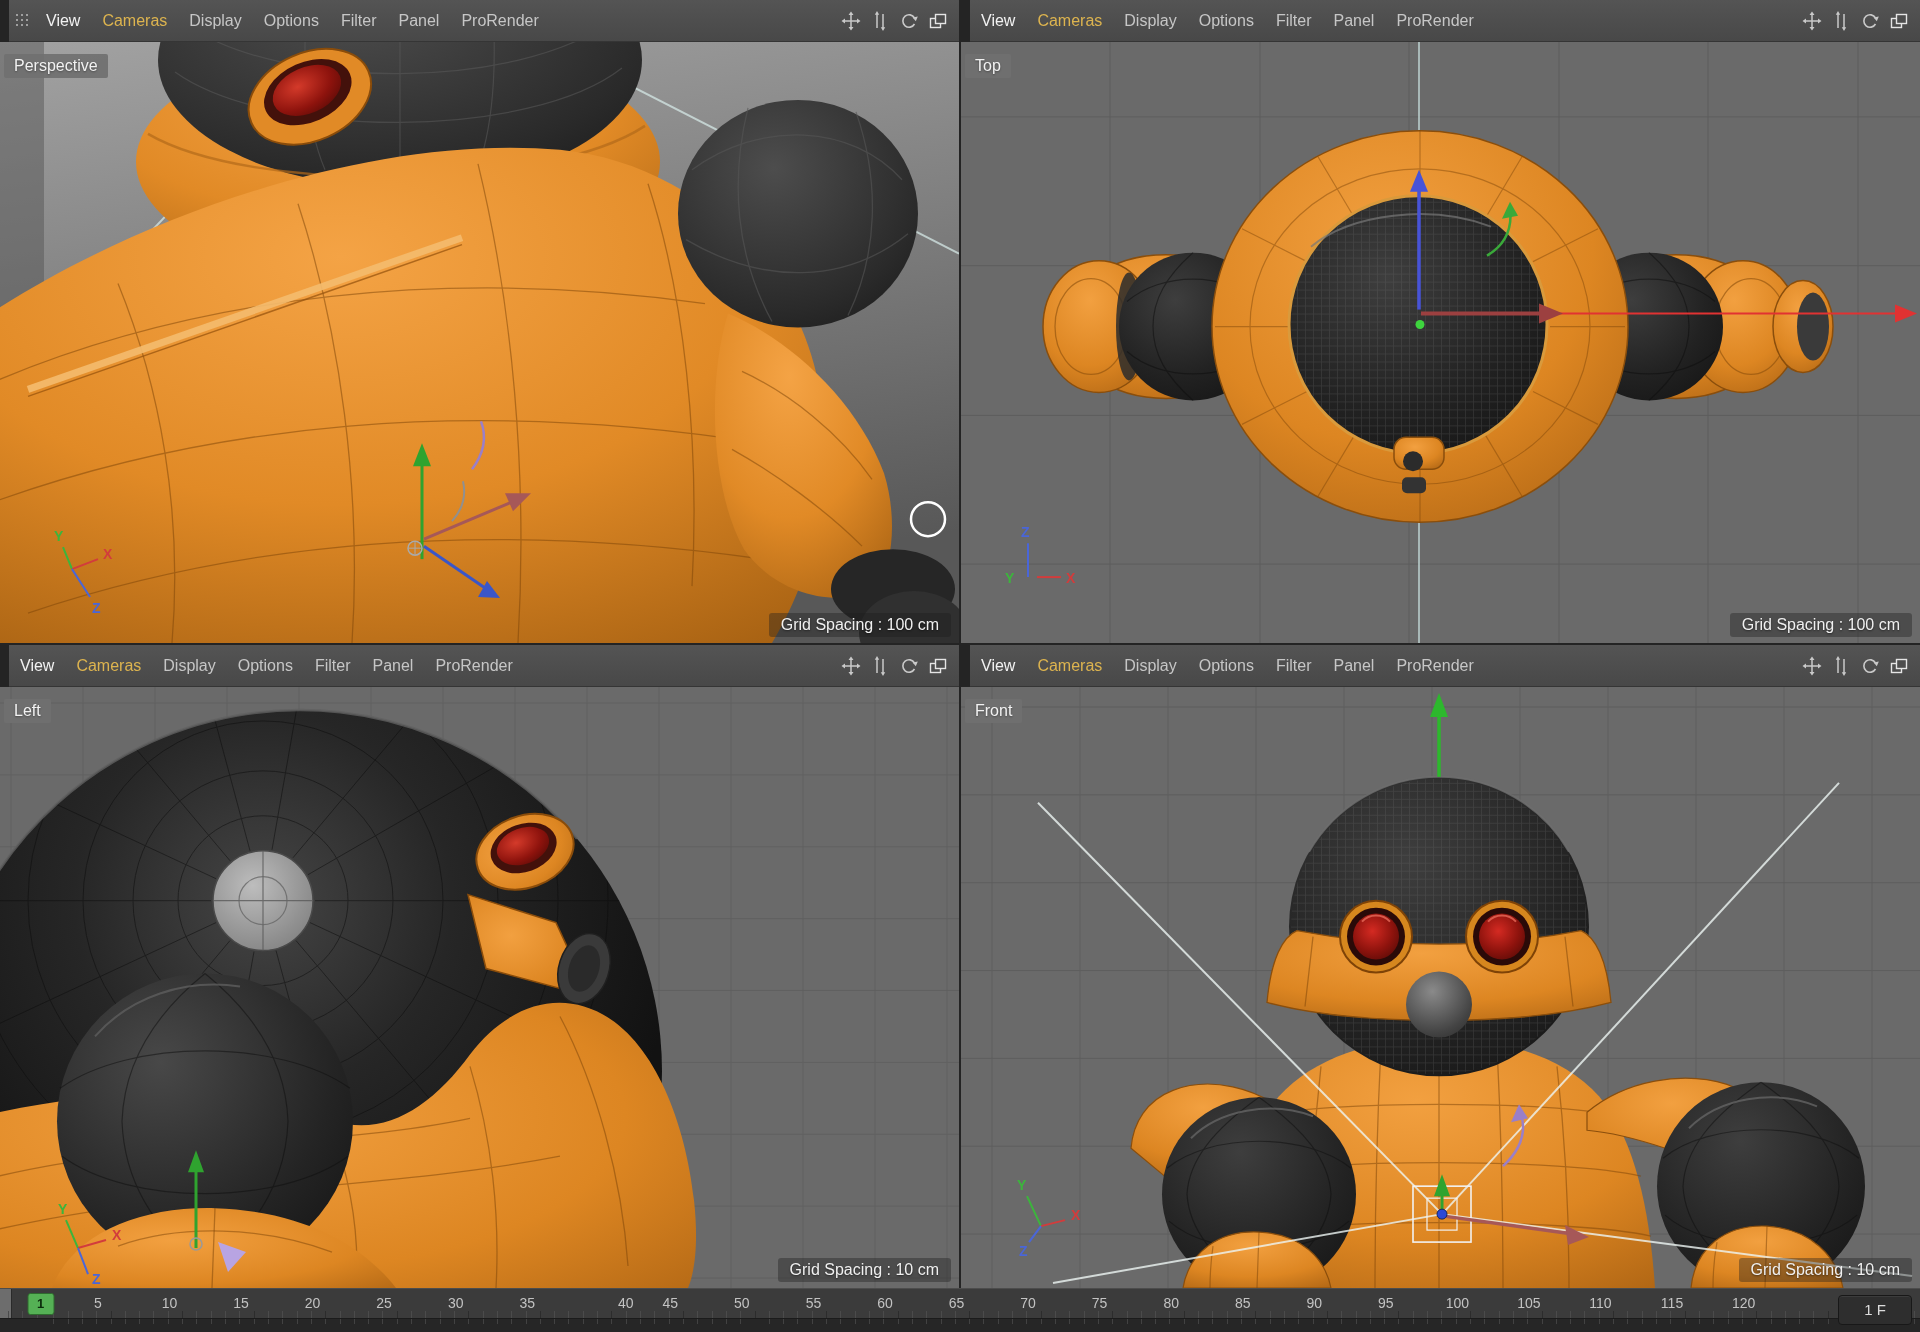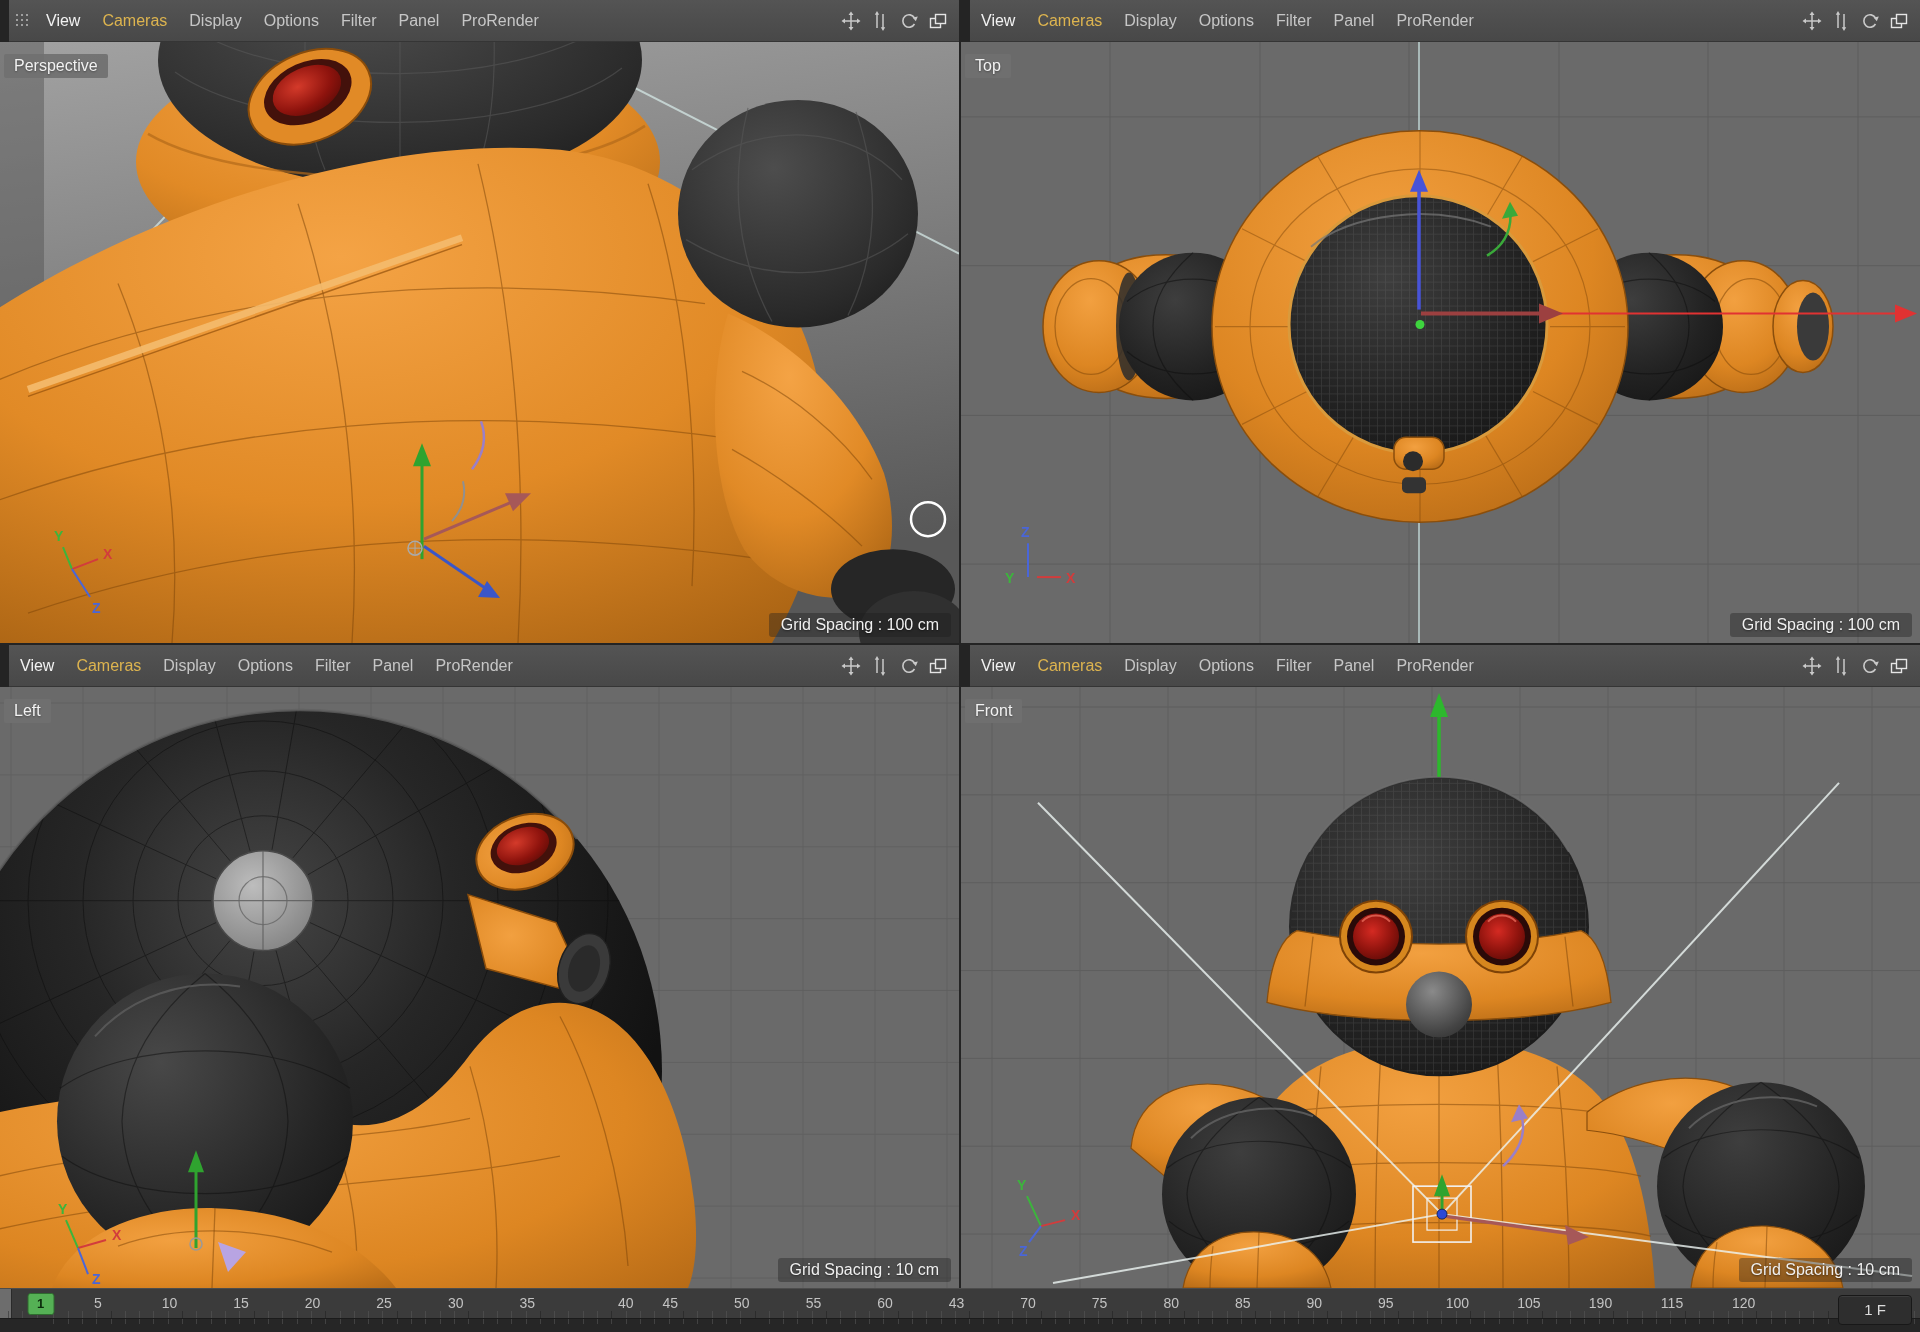--- a/index.html
+++ b/index.html
@@ -715,30 +715,30 @@
           <span class="tick-label" style="left: 241.04px;">15</span>
           <span class="tick-label" style="left: 312.59px;">20</span>
           <span class="tick-label" style="left: 384.14px;">25</span>
           <span class="tick-label" style="left: 455.69px;">30</span>
           <span class="tick-label" style="left: 527.24px;">35</span>
           <span class="tick-label" style="left: 598.79px; margin-left: 27px;">40</span>
           <span class="tick-label" style="left: 670.34px;">45</span>
           <span class="tick-label" style="left: 741.89px;">50</span>
           <span class="tick-label" style="left: 813.44px;">55</span>
           <span class="tick-label" style="left: 884.99px;">60</span>
-          <span class="tick-label" style="left: 956.54px;">43</span>
+          <span class="tick-label" style="left: 956.54px;">65</span>
           <span class="tick-label" style="left: 1028.09px;">70</span>
           <span class="tick-label" style="left: 1099.64px;">75</span>
           <span class="tick-label" style="left: 1171.19px;">80</span>
           <span class="tick-label" style="left: 1242.74px;">85</span>
           <span class="tick-label" style="left: 1314.29px;">90</span>
           <span class="tick-label" style="left: 1385.84px;">95</span>
           <span class="tick-label" style="left: 1457.39px;">100</span>
           <span class="tick-label" style="left: 1528.94px;">105</span>
-          <span class="tick-label" style="left: 1600.49px;">190</span>
+          <span class="tick-label" style="left: 1600.49px;">110</span>
           <span class="tick-label" style="left: 1672.04px; text-align: center;">115</span>
           <span class="tick-label" style="left: 1743.59px;">120</span>
         </div>
       <div class="frame-marker" style="left: 40.7px;">1</div>
     </div>
     <div class="sub-ruler"></div>
     <div class="frame-field">1 F</div>
   </div>
 </div>
 

